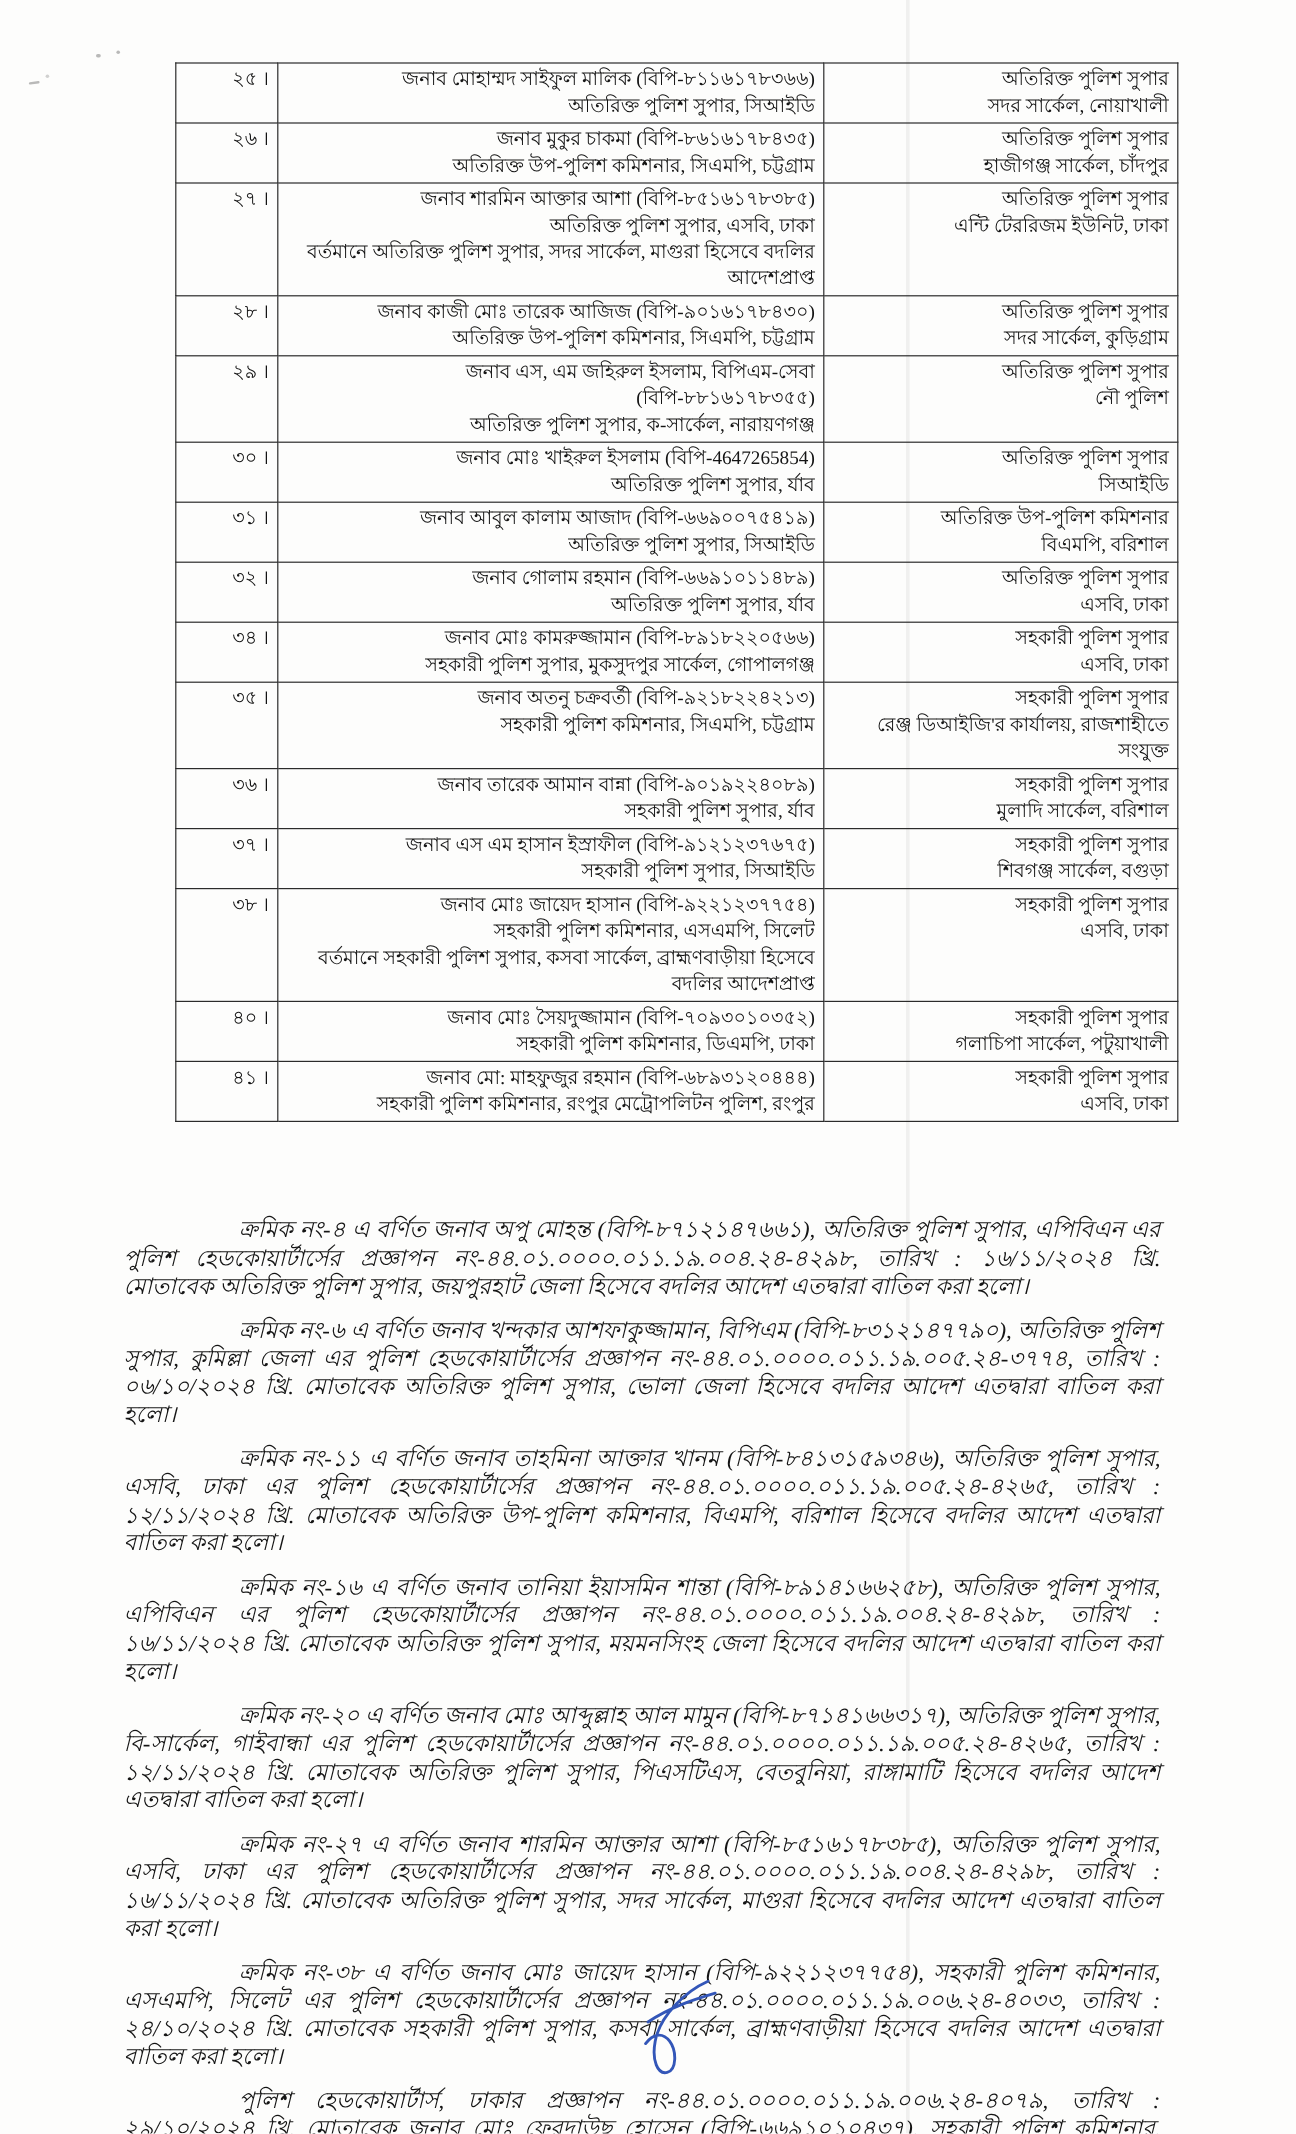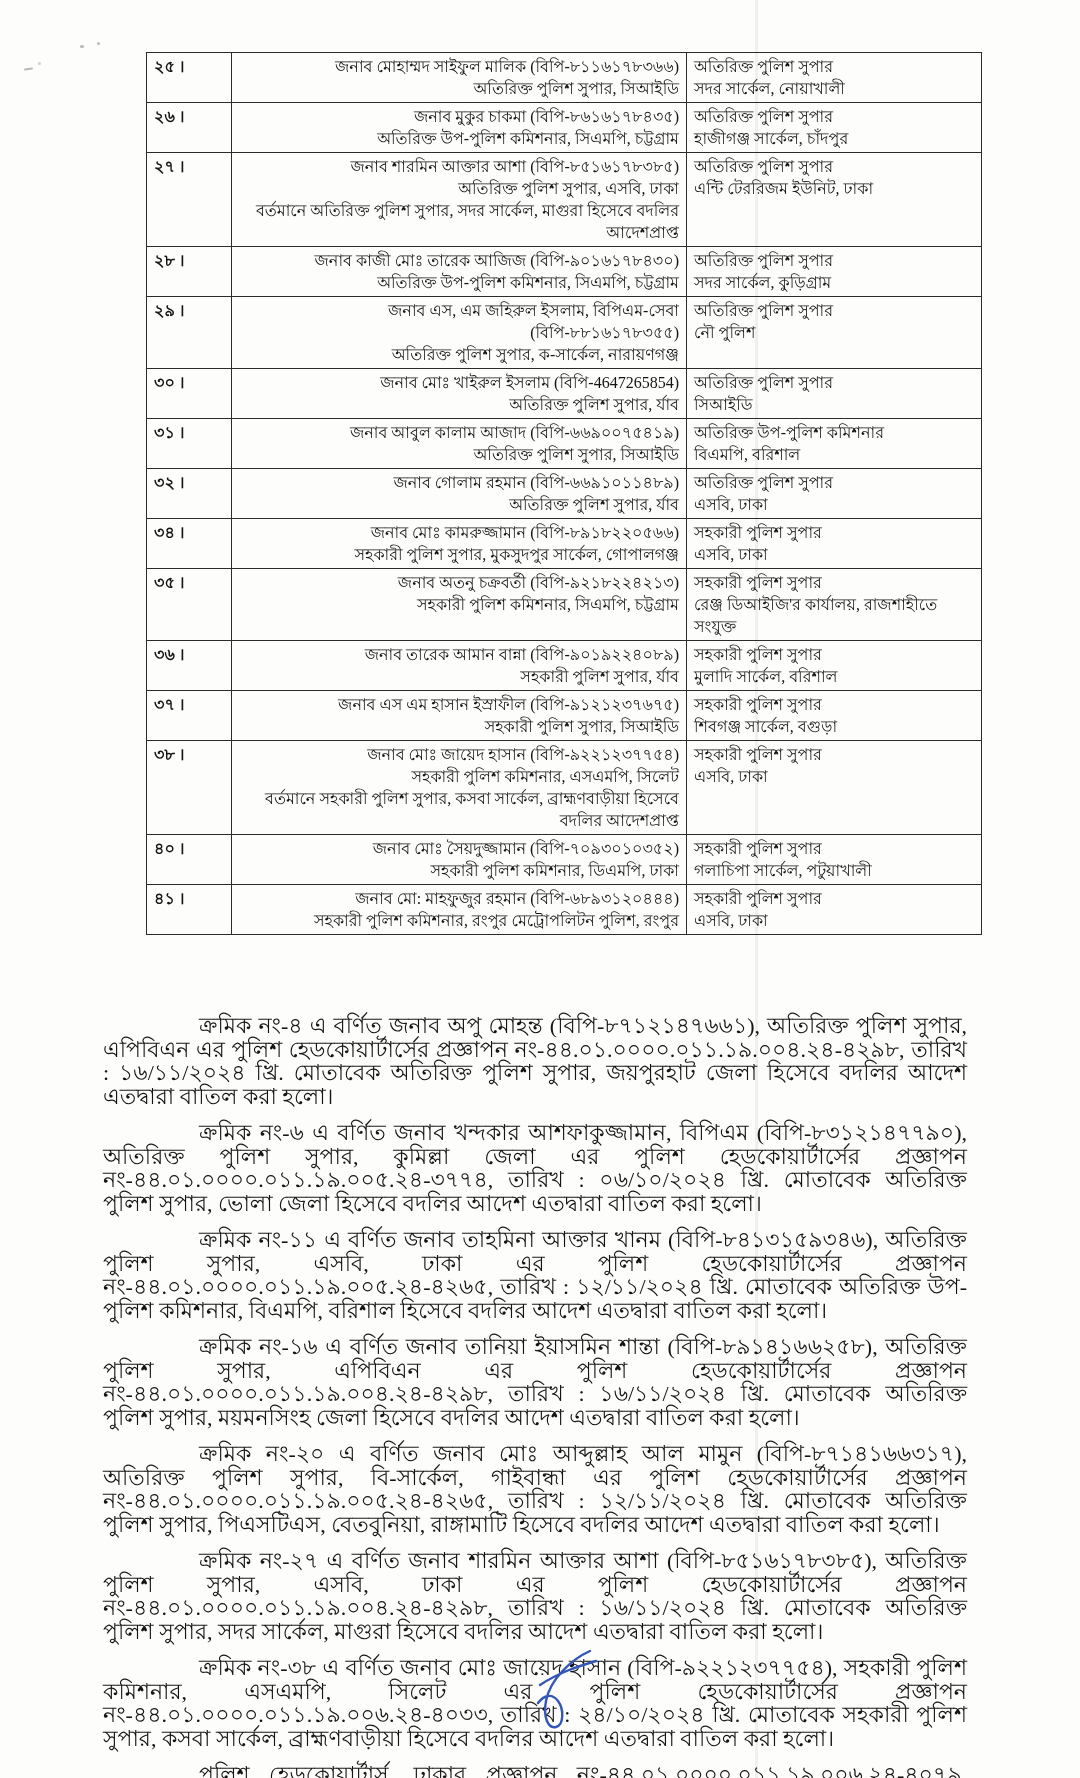--- a/index.html
+++ b/index.html
@@ -21,32 +21,32 @@
   table.doc-table{
     position:absolute;left:146px;top:52px;width:790px;
     border-collapse:collapse;table-layout:fixed;
   }
   .doc-table td{
     border:1.6px solid #2b2b2b;
     padding:2.5px 7px;
     font-size:16px;line-height:22px;
     vertical-align:top;
   }
-  td.serial{width:70px;text-align:left;font-weight:bold;}
+  td.serial{width:70px;text-align:right;}
   td.officer{width:440px;text-align:right;}
-  td.posting{width:280px;text-align:left;}
+  td.posting{width:280px;text-align:right;}
   .officer div, .posting div{min-height:22px;}
 
   .paras{
     position:absolute;left:103px;top:1014px;width:876px;
   }
   .paras p{
     margin:0 12px 13px 0;
-    font-size:22px;line-height:23.5px;
-    text-align:justify;text-indent:96px;
+    font-size:19px;line-height:23.5px;
+    text-align:justify;text-indent:96px;font-style:italic;
   }
   .signature{
     position:absolute;left:520px;top:1643px;width:82px;height:96px;
   }
 </style>
 </head>
 <body>
 
 <div class="fold-line"></div>
 <div class="pencil p1"></div>

